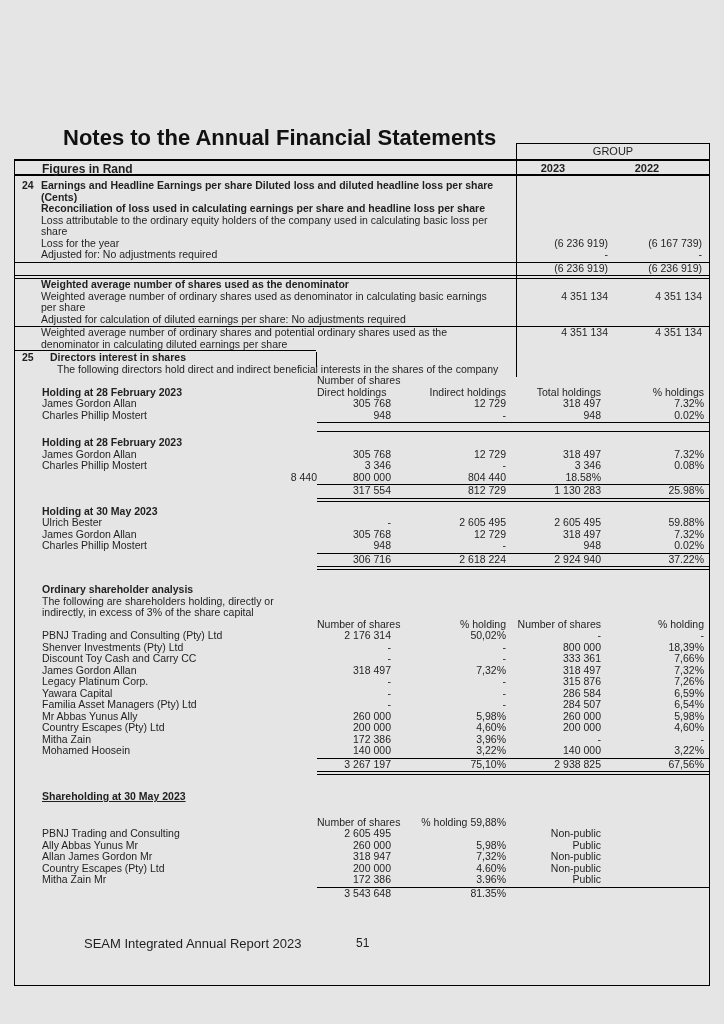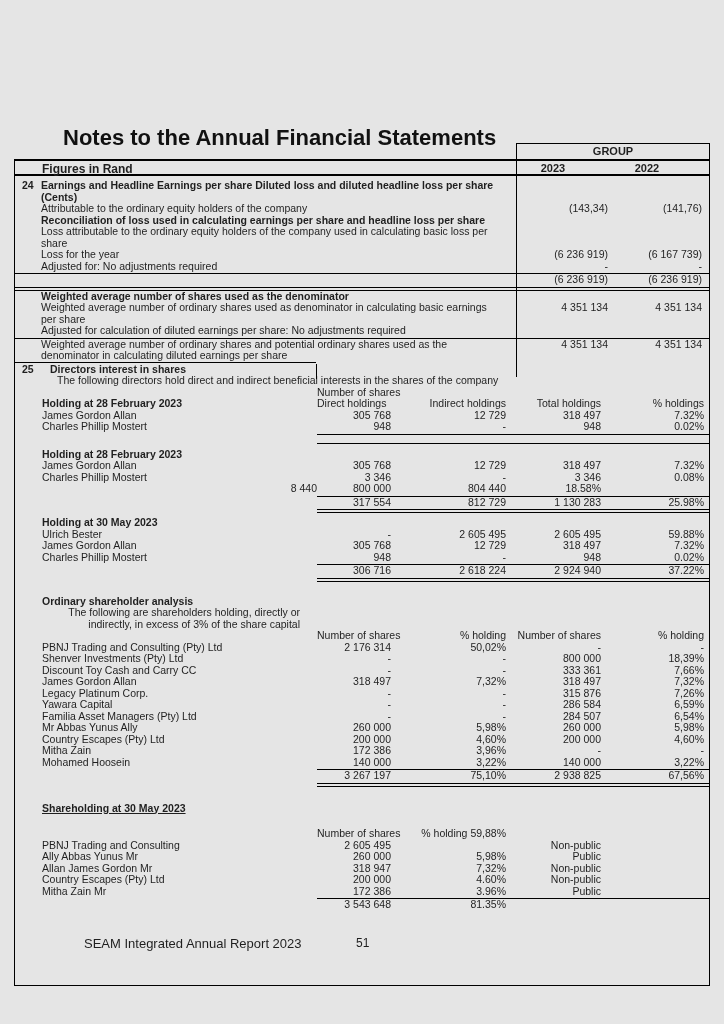--- a/index.html
+++ b/index.html
@@ -12,21 +12,21 @@
 
   .title{
     position:absolute;left:63px;top:110px;
     font-size:22px;font-weight:bold;line-height:26px;color:#111;
   }
 
   
   .group-box{
     position:absolute;left:516px;top:143px;width:194px;height:16px;
     border:1px solid #000;border-bottom:none;box-sizing:border-box;
-    text-align:center;font-size:11px;font-weight:bold;line-height:15px;
+    text-align:center;font-size:11px;font-weight:normal;line-height:15px;
   }
   .figures-row{
     position:absolute;left:14px;top:159px;width:696px;height:17px;
     border-top:2px solid #000;border-bottom:2px solid #000;
     border-left:1px solid #000;border-right:1px solid #000;
     box-sizing:border-box;font-weight:bold;
   }
   .figures-label{position:absolute;left:27px;top:1px;font-size:12px;}
   .year{position:absolute;top:1px;width:100px;text-align:center;font-size:11px;}
   .year-2023{left:488px;}
@@ -58,21 +58,21 @@
   .intro25{padding-left:42px;}
   .indent{padding-left:27px;}
 
   .trow{display:grid;grid-template-columns:302px 74px 115px 95px 103px;min-height:11.5px;}
   .trow .name{padding-left:27px;white-space:nowrap;}
   .trow .num{text-align:right;white-space:nowrap;}
   .trow .hleft{text-align:left;white-space:nowrap;}
   .rule{border-top:1px solid #000;margin-left:302px;margin-top:1px;}
   .dblrule{border-top:1px solid #000;border-bottom:1px solid #000;height:2px;margin-left:302px;margin-top:1px;}
 
-  .intro-analysis{padding-left:27px;width:258px;text-align:right;}
+  .intro-analysis{padding-left:27px;width:258px;}
 
   .mt4{margin-top:4px;}.mt5{margin-top:5px;}.mt6{margin-top:14px;}
   .mt8{margin-top:8px;}.mt16{margin-top:16px;text-decoration:underline;}
 
   .footer-left{position:absolute;left:84px;top:936px;font-size:13px;}
   .footer-page{position:absolute;left:356px;top:936px;font-size:12px;}
 </style>
 </head>
 <body>
 
@@ -91,25 +91,20 @@
 
   <div class="main-box">
 
     <div class="sec24">
       <span class="note-num" style="top:4px;">24</span>
 
       <div class="row24">
         <div class="lbl bold">Earnings and Headline Earnings per share Diluted loss and diluted headline loss per share (Cents)</div>
       </div>
 
-      <div class="row24">
-        <div class="lbl">Attributable to the ordinary equity holders of the company</div>
-        <div class="val">(143,34)</div>
-        <div class="val">(141,76)</div>
-      </div>
 
       <div class="row24">
         <div class="lbl bold">Reconciliation of loss used in calculating earnings per share and headline loss per share</div>
       </div>
 
       <div class="row24">
         <div class="lbl">Loss attributable to the ordinary equity holders of the company used in calculating basic loss per share</div>
       </div>
 
       <div class="row24">

